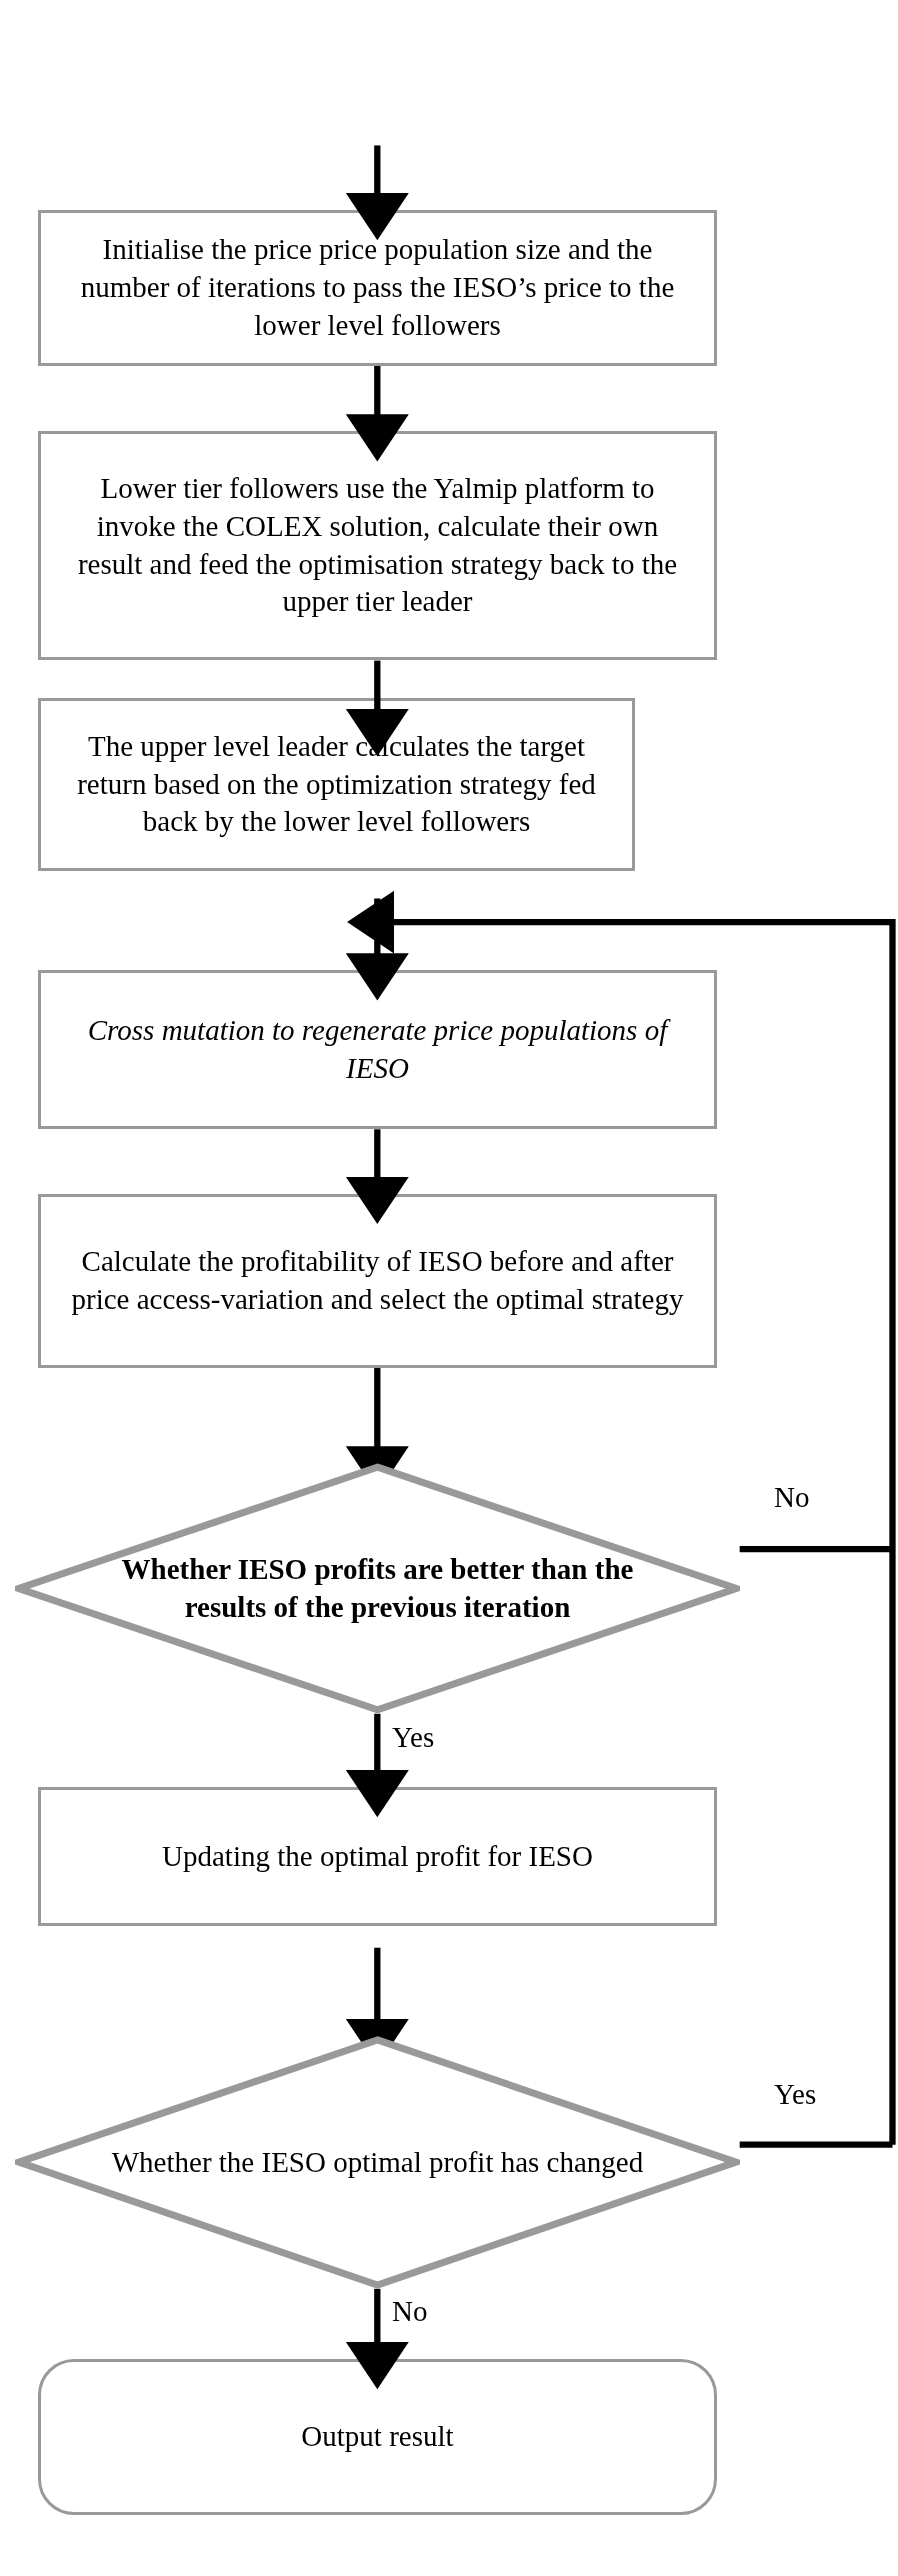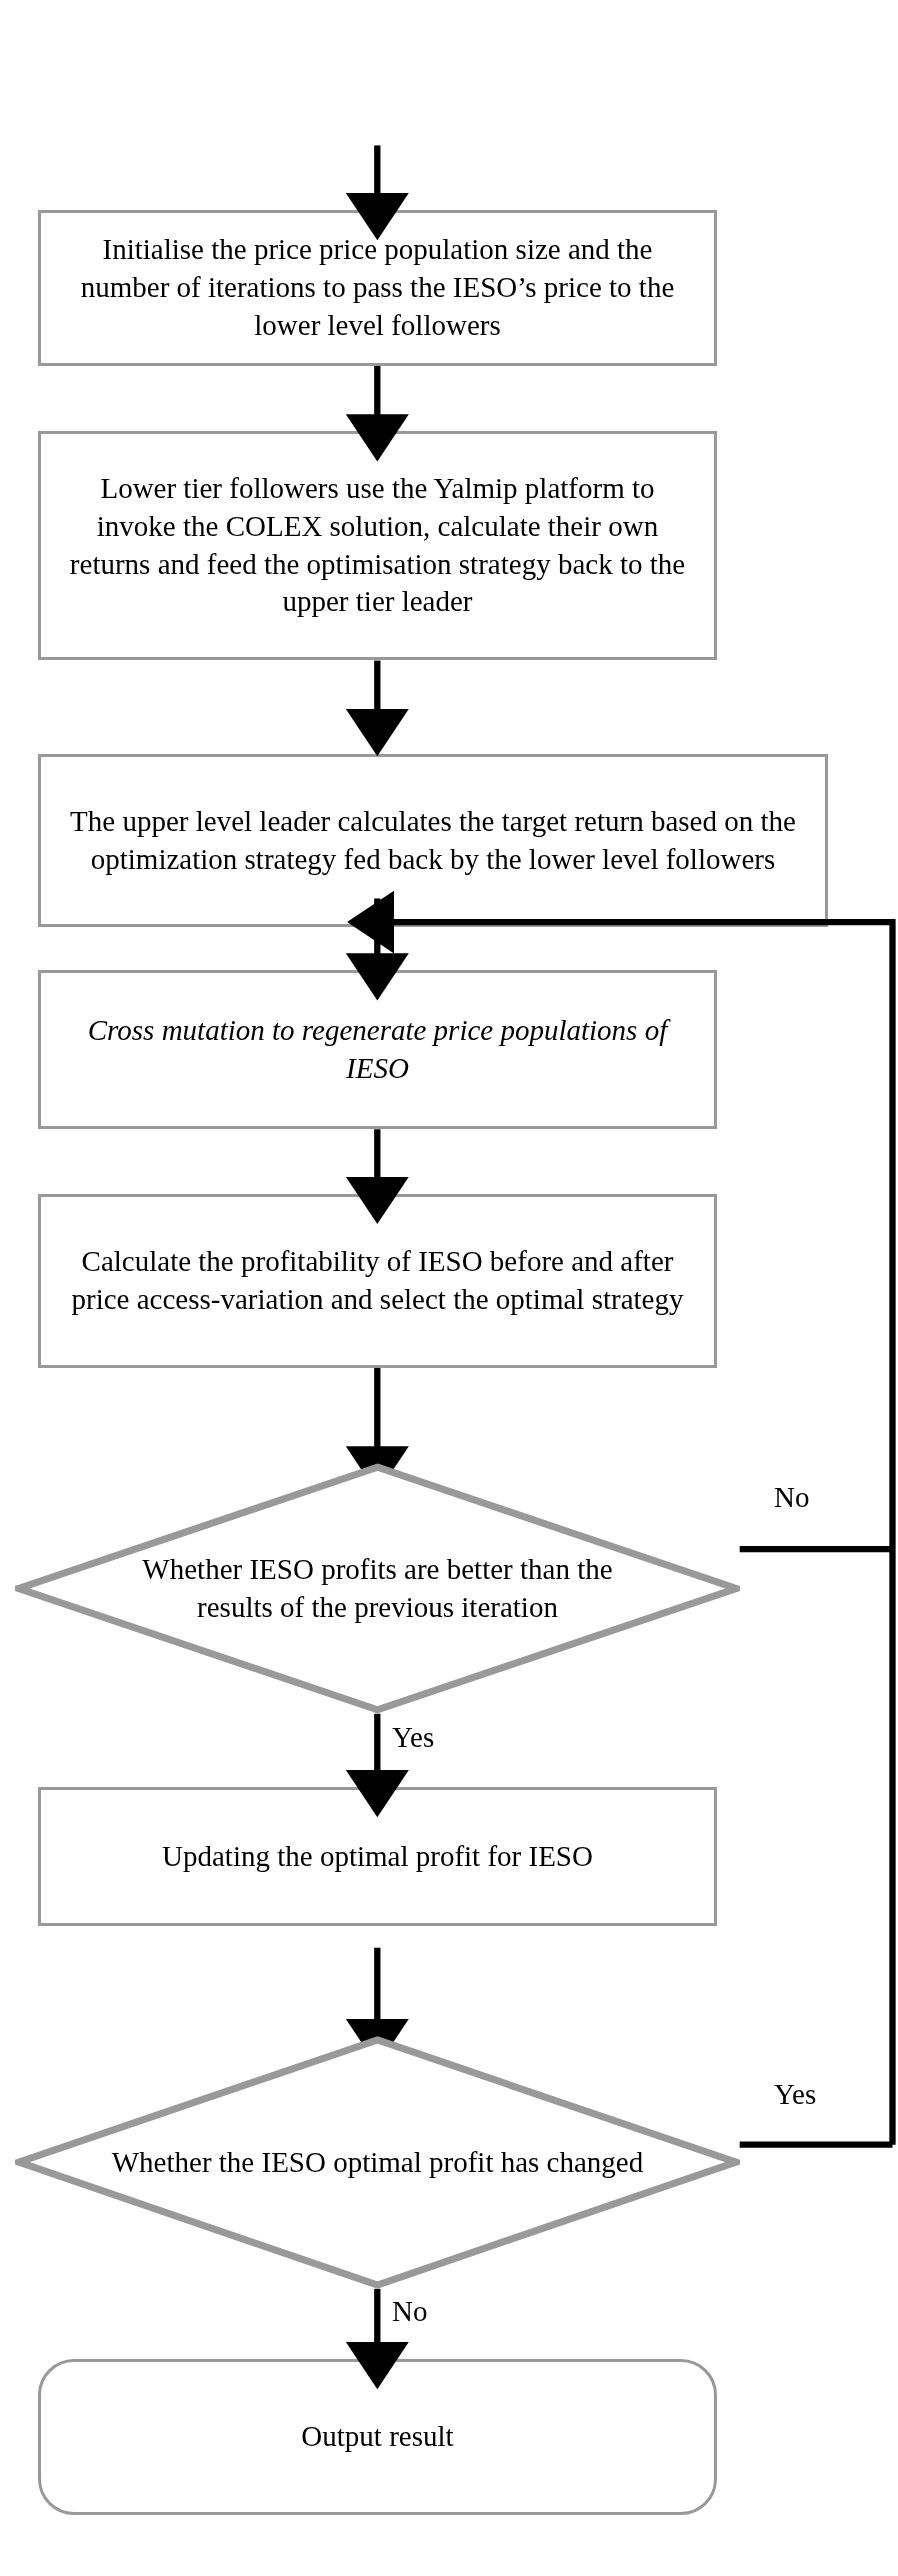--- a/index.html
+++ b/index.html
@@ -50,36 +50,36 @@
 
     <path d="M 1133 2722 L 1133 1170 L 483 1170" fill="none" stroke="#000" stroke-width="8" marker-end="url(#arw)"></path>
   </svg>
 
 
   <div class="node proc" style="left:38px;top:210px;width:679px;height:156px;">
     <span class="ntext">Initialise the price price population size and the number of iterations to pass the IESO’s price to the lower level followers</span>
   </div>
 
   <div class="node proc" style="left:38px;top:431px;width:679px;height:229px;">
-    <span class="ntext">Lower tier followers use the Yalmip platform to invoke the COLEX solution, calculate their own returns and feed the optimisation strategy back to the upper tier leader</span>
+    <span class="ntext">Lower tier followers use the Yalmip platform to invoke the COLEX solution, calculate their own result and feed the optimisation strategy back to the upper tier leader</span>
   </div>
 
-  <div class="node proc" style="left:38px;top:754px;width:790px;height:173px;">
+  <div class="node proc" style="left:38px;top:698px;width:597px;height:173px;">
     <span class="ntext">The upper level leader calculates the target return based on the optimization strategy fed back by the lower level followers</span>
   </div>
 
   <div class="node proc" style="left:38px;top:970px;width:679px;height:159px;font-style:italic;">
     <span class="ntext">Cross mutation to regenerate price populations of IESO</span>
   </div>
 
   <div class="node proc" style="left:38px;top:1194px;width:679px;height:174px;text-align:center;">
     <span class="ntext">Calculate the profitability of IESO before and after price access-variation and select the optimal strategy</span>
   </div>
 
-  <div class="diamond" style="left:15px;top:1463px;width:725px;height:251px;">
+  <div class="diamond" style="left:15px;top:1463px;width:725px;height:251px;font-weight:bold;">
     <svg width="725" height="251" style="position:absolute;left:0;top:0;z-index:2;" viewBox="0 0 920 318">
       <polygon points="460,5 915,159 460,313 5,159" fill="#ffffff" stroke="#999999" stroke-width="9"></polygon>
     </svg>
     <span class="dtext">Whether IESO profits are better than the results of the previous iteration</span>
   </div>
 
   <div class="node proc" style="left:38px;top:1787px;width:679px;height:139px;">
     <span class="ntext">Updating the optimal profit for IESO</span>
   </div>
 

